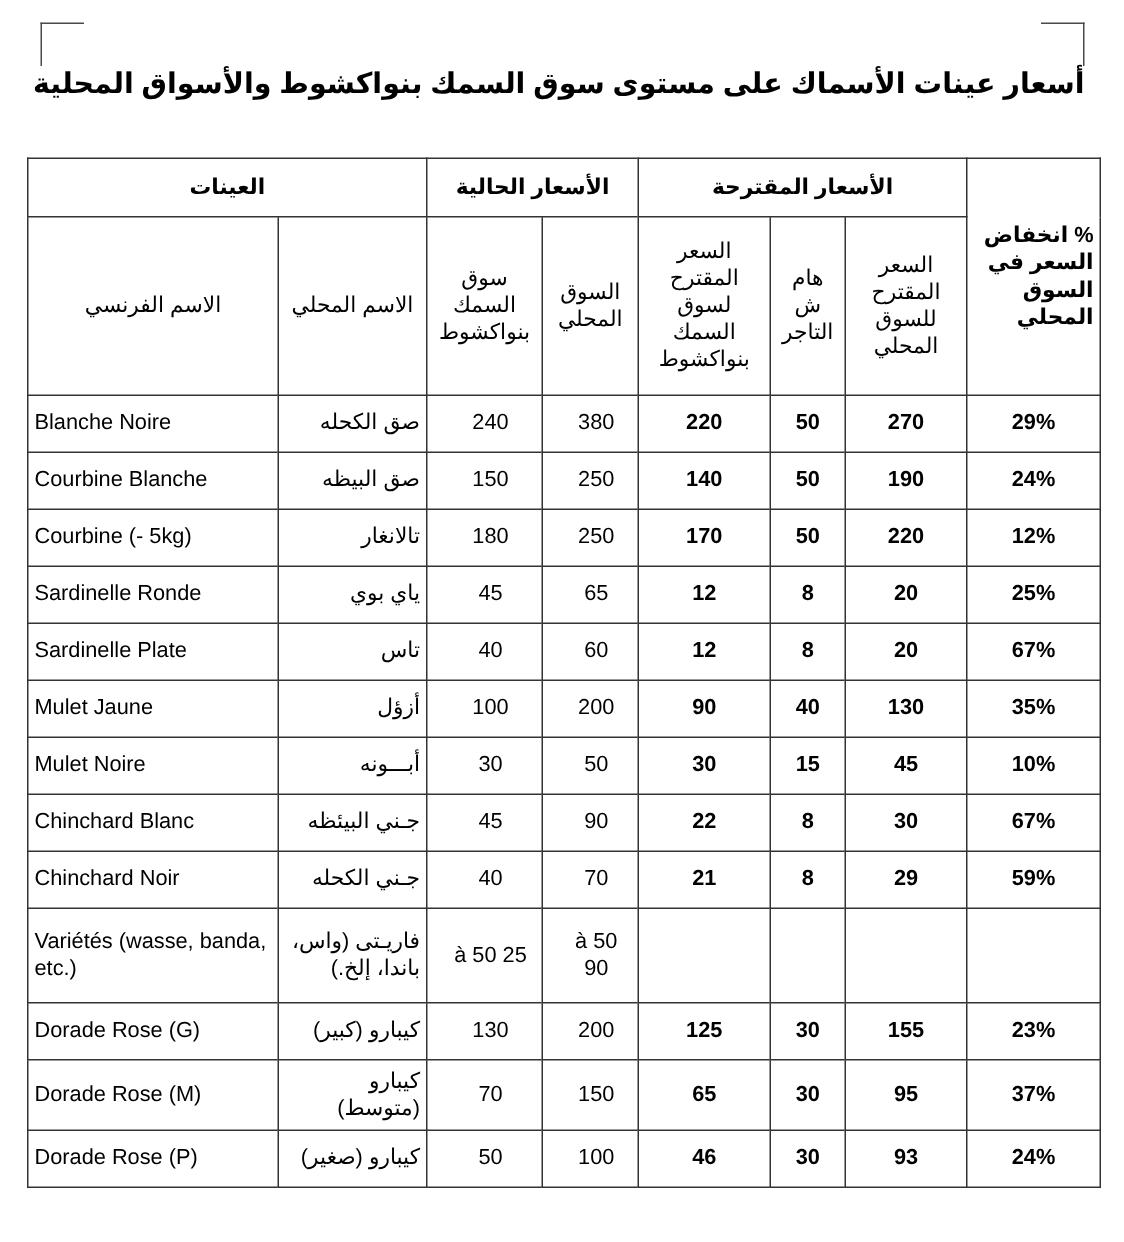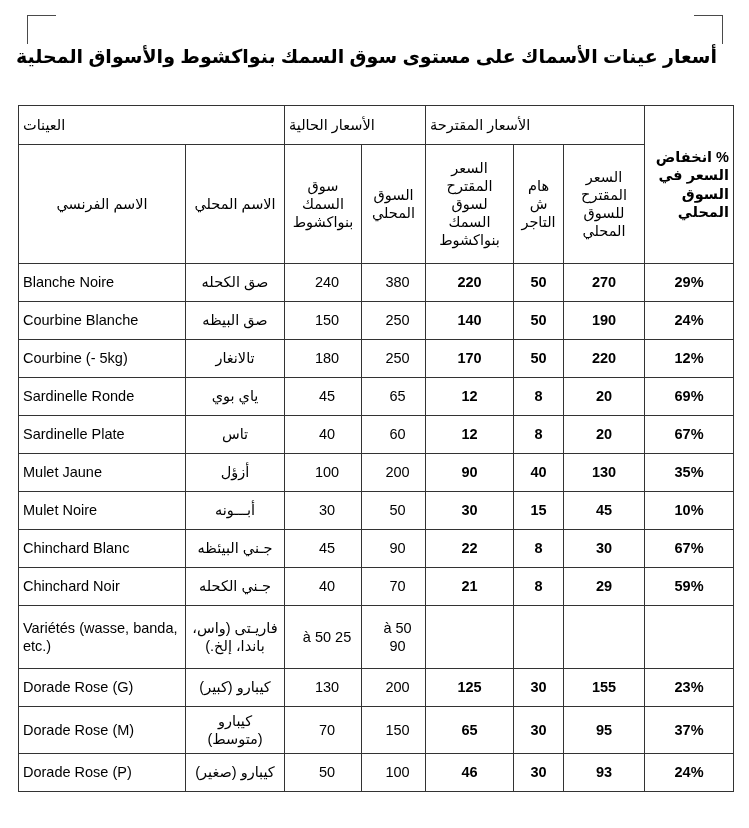--- a/index.html
+++ b/index.html
@@ -34,21 +34,21 @@
     left: 694px;
     top: 15px;
     border-right: 1.5px solid #4a4a4a;
     border-top: 1.5px solid #4a4a4a;
   }
 
   
   .doc-title {
     position: absolute;
     top: 44px;
-    left: 2px;
+    left: 8px;
     width: 715px;
     text-align: right;
     direction: rtl;
     font-size: 19px;
     font-weight: bold;
     line-height: 1.35;
     letter-spacing: 0;
   }
 
   
@@ -78,22 +78,22 @@
   col.c-prop-local { width: 81px; }
   col.c-margin     { width: 50px; }
   col.c-prop-nkc   { width: 88px; }
   col.c-cur-local  { width: 64px; }
   col.c-cur-nkc    { width: 77px; }
   col.c-localname  { width: 99px; }
   col.c-frenchname { width: 167px; }
 
   
   th.group-head {
-    text-align: left;
-    font-weight: normal;
+    text-align: center;
+    font-weight: bold;
     font-size: 15px;
     height: 32px;
     padding: 4px 4px;
     margin-left: 20px;
   }
   th.sub-head {
     text-align: center;
     font-weight: normal;
     font-size: 14px;
     height: 112px;
@@ -109,21 +109,21 @@
   
   td.num {
     text-align: center;
     font-size: 15px;
     height: 31px;
   }
   td.num.bold  { font-weight: bold; }
   td.num.plain { font-weight: normal; padding-left: 12px; }
 
   td.arabic-name {
-    text-align: center;
+    text-align: right;
     direction: rtl;
     font-size: 14.5px;
     font-weight: normal;
     margin-left: 33px;
   }
   td.french-name {
     text-align: left;
     direction: ltr;
     font-size: 15px;
     font-weight: normal;
@@ -197,21 +197,21 @@
           <td class="num bold">12%</td>
           <td class="num bold">220</td>
           <td class="num bold">50</td>
           <td class="num bold">170</td>
           <td class="num plain">250</td>
           <td class="num plain">180</td>
           <td class="arabic-name">تالانغار</td>
           <td class="french-name">Courbine (- 5kg)</td>
         </tr>
         <tr>
-          <td class="num bold">69%</td>
+          <td class="num bold">25%</td>
           <td class="num bold">20</td>
           <td class="num bold">8</td>
           <td class="num bold">12</td>
           <td class="num plain">65</td>
           <td class="num plain">45</td>
           <td class="arabic-name">ياي بوي</td>
           <td class="french-name">Sardinelle Ronde</td>
         </tr>
         <tr>
           <td class="num bold">67%</td>

